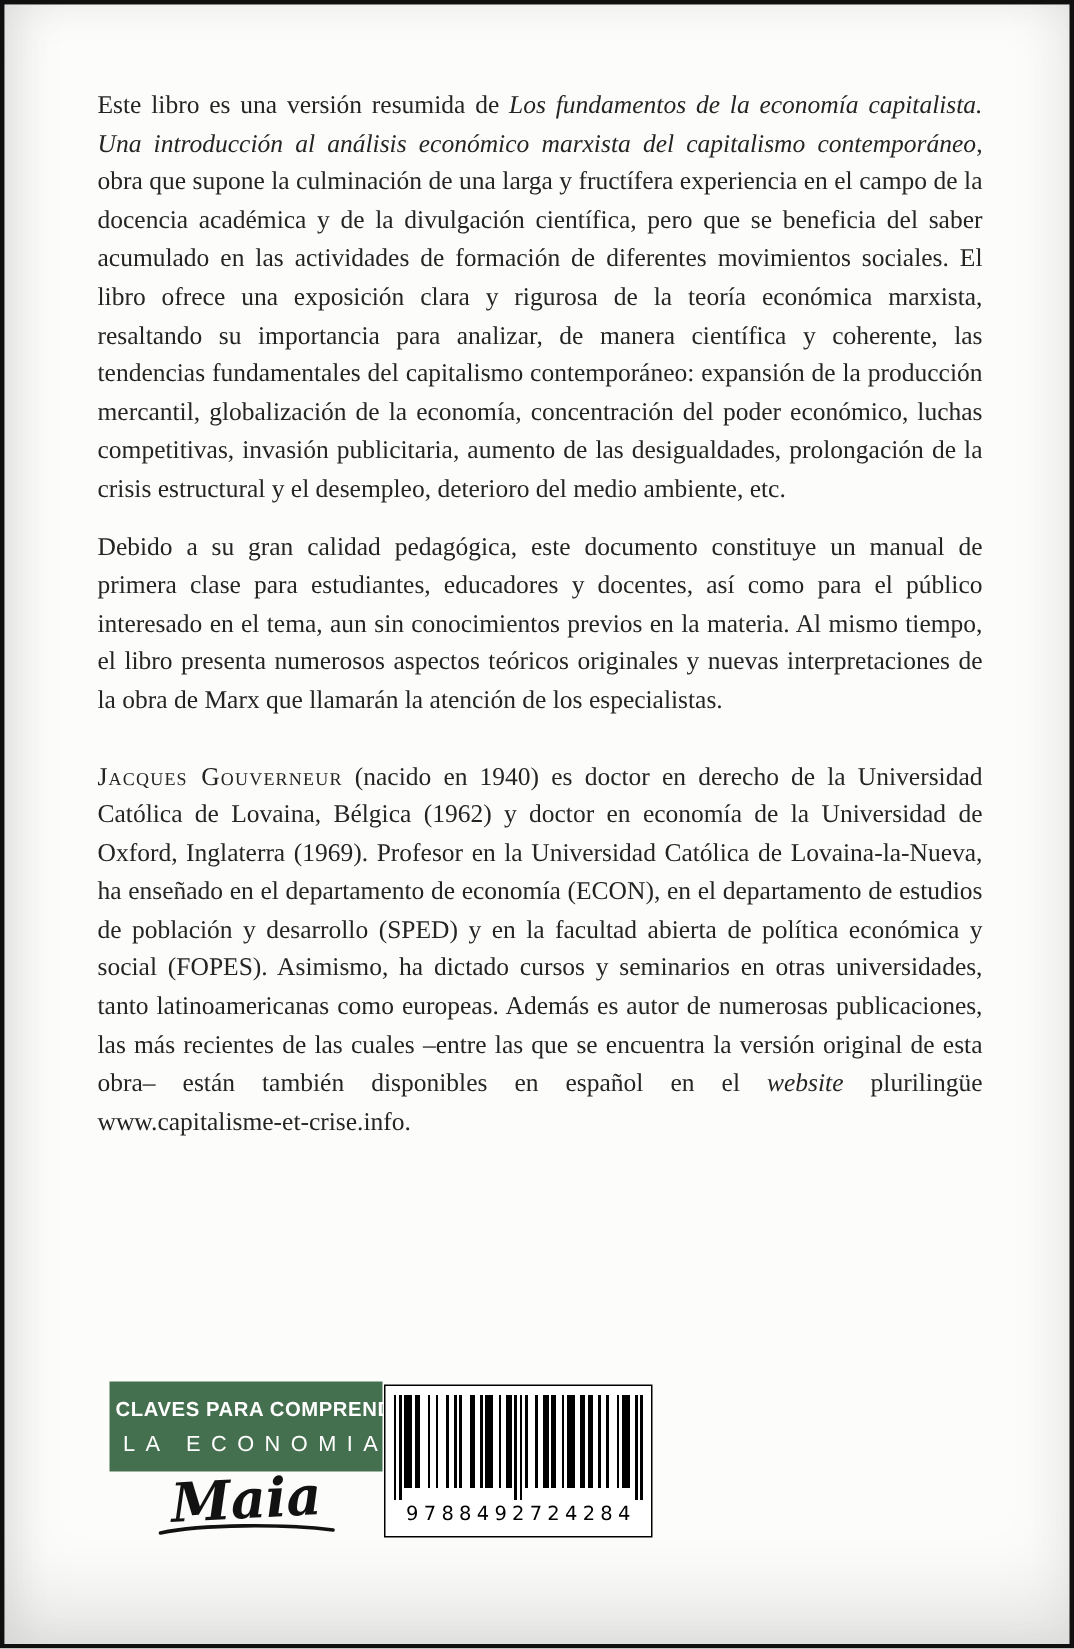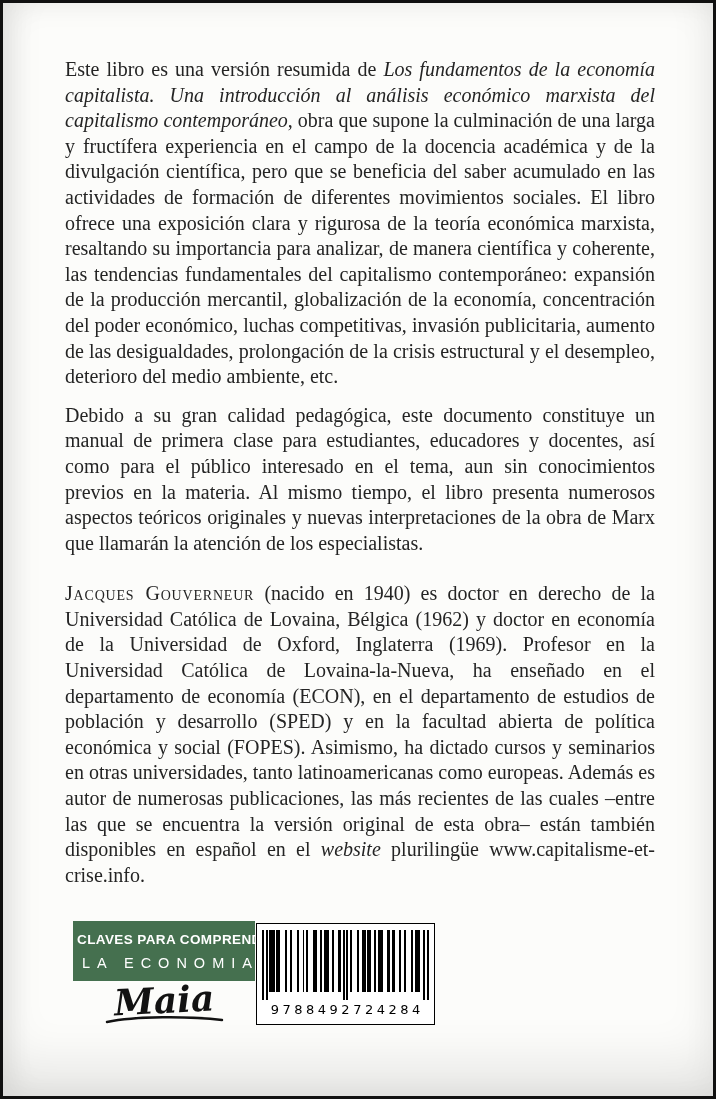--- a/index.html
+++ b/index.html
@@ -21,21 +21,21 @@
   }
 
   .text-block {
     position: absolute;
     left: 62px;
     right: 58px;
     top: 54px;
   }
 
   .para {
-    font-size: 20px;
+    font-size: 17px;
     line-height: 25.6px;
     text-align: justify;
     margin: 0 0 13px 0;
     hyphens: auto;
     -webkit-hyphens: auto;
   }
   .para.author { margin-top: 25px; }
 
   .italic { font-style: italic; }
   .smallcaps { font-variant: small-caps; letter-spacing: 0.8px; margin-top: 44px; }

